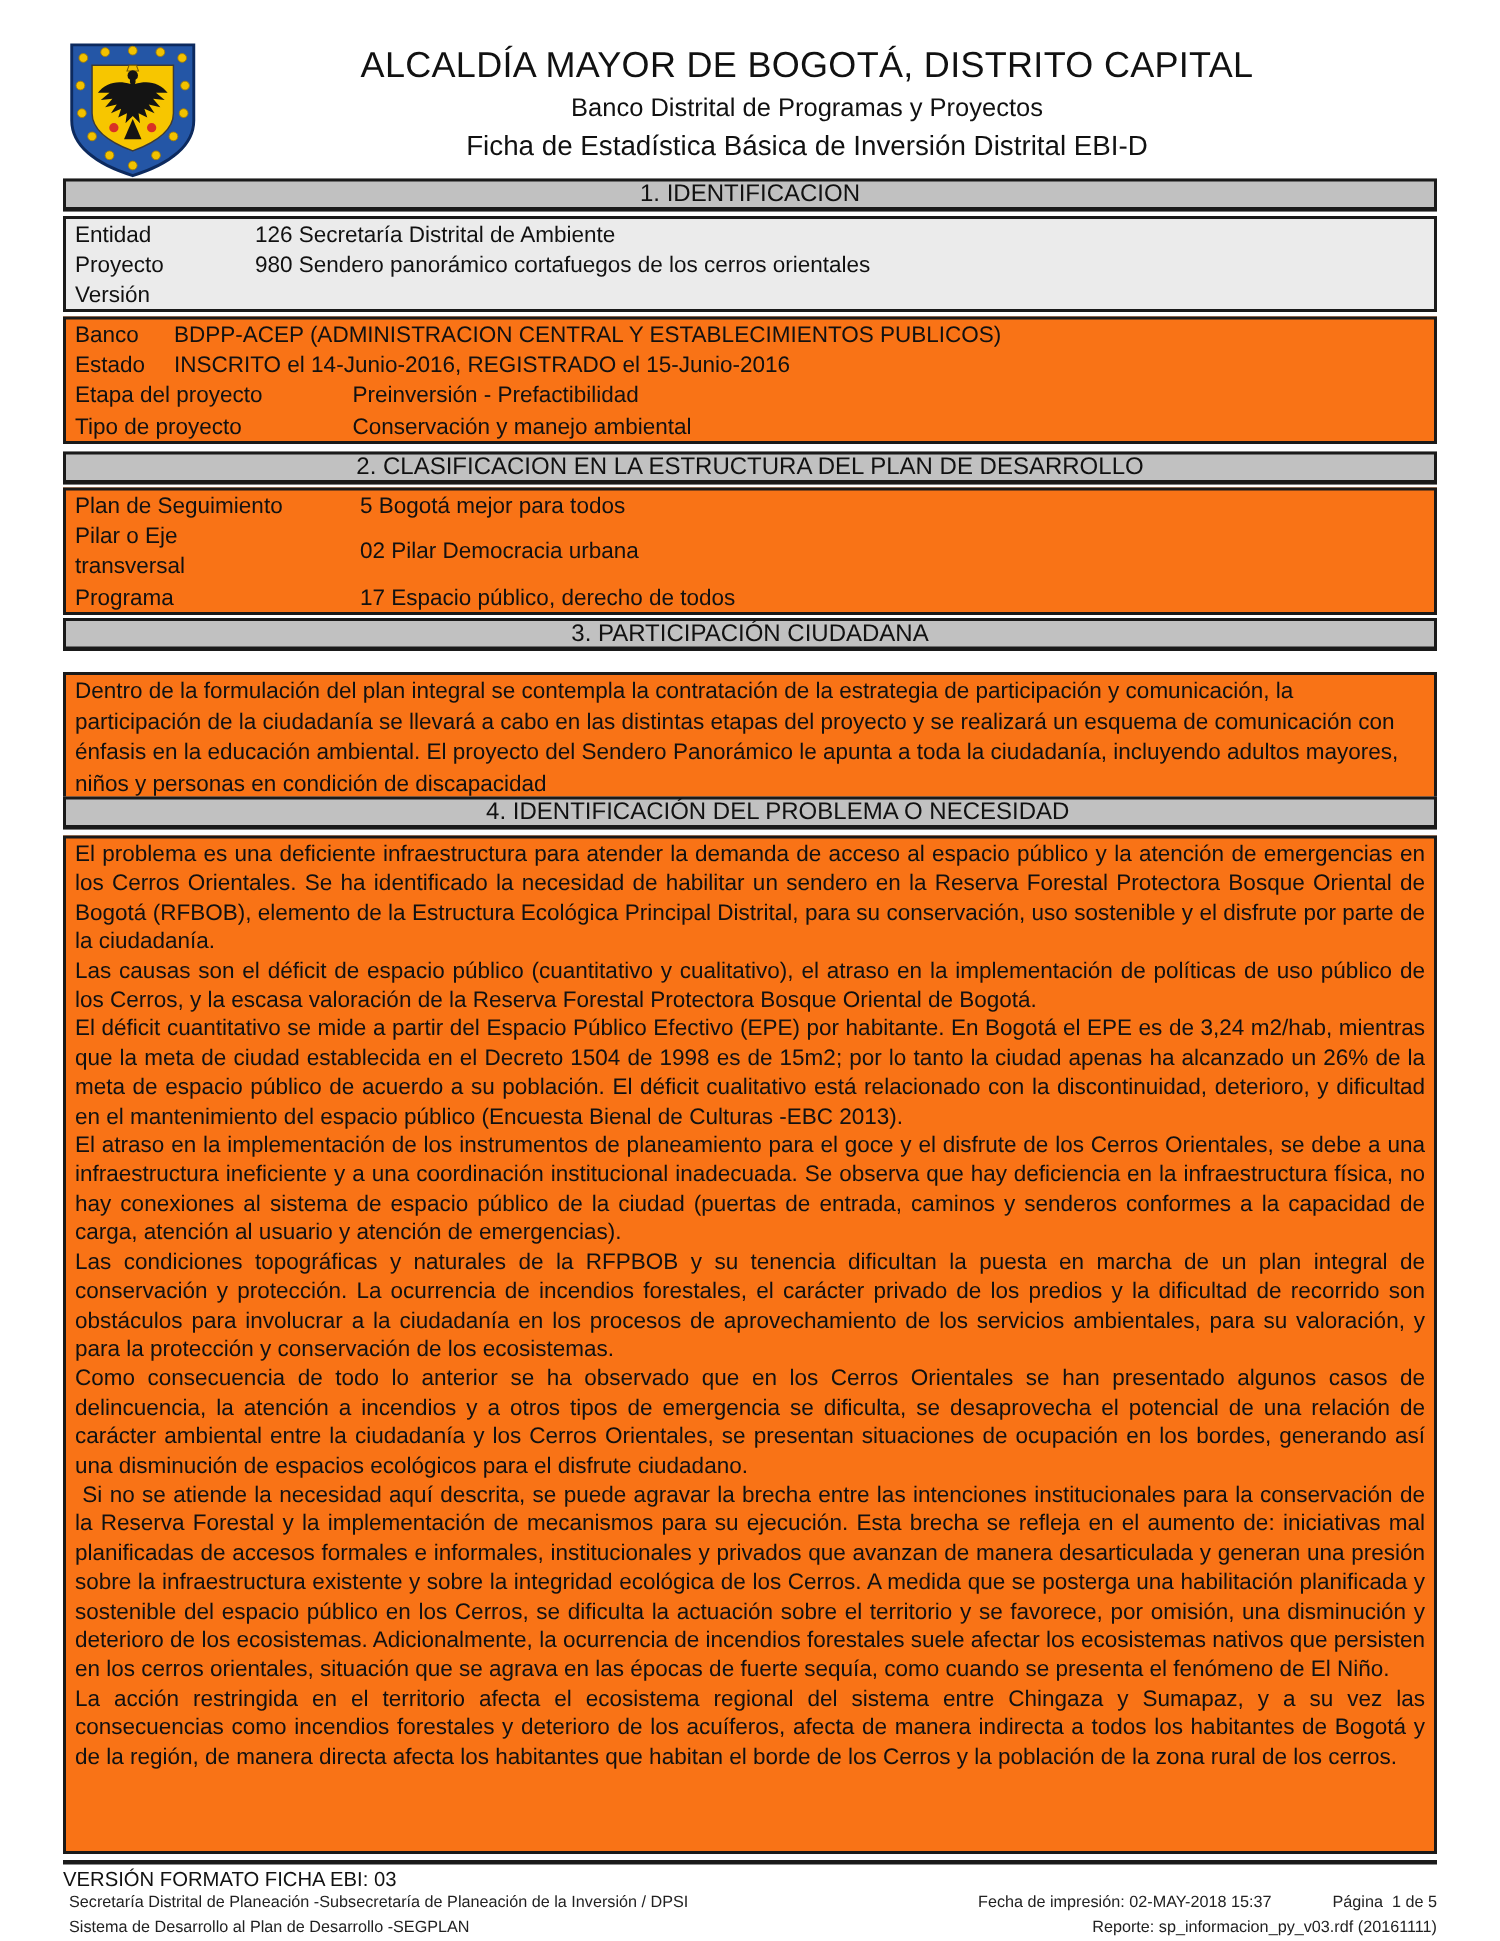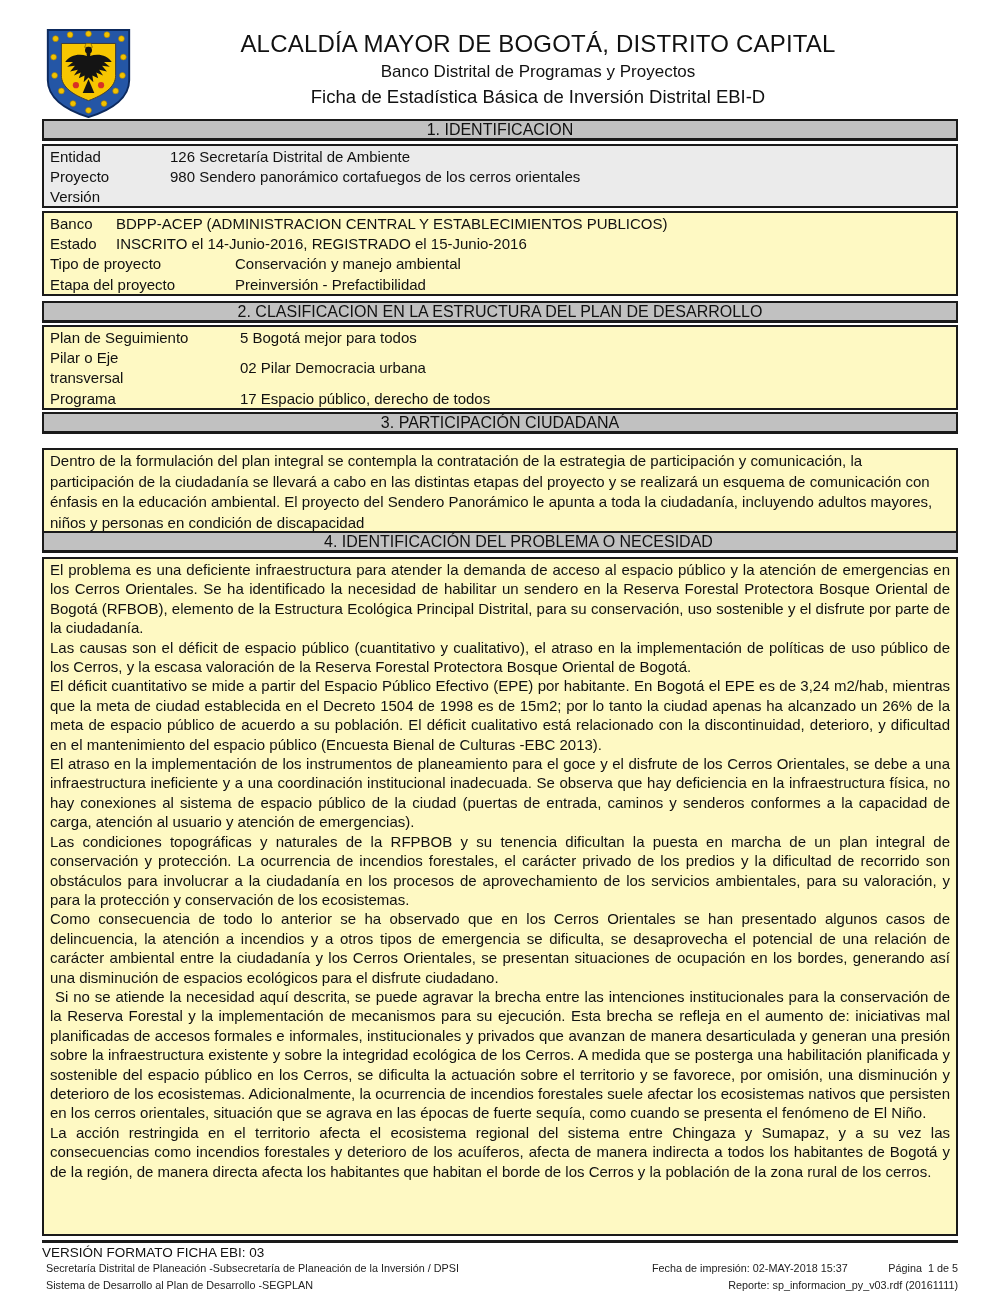--- a/index.html
+++ b/index.html
@@ -15,21 +15,21 @@
   .t2{font-size:17px;line-height:24px;margin-top:2px;}
   .t3{font-size:18.5px;line-height:25px;}
   
   .secbar{
     position:absolute;left:42px;width:916px;height:22px;box-sizing:border-box;
     background:#c1c1c1;border:2px solid #1a1a1a;border-bottom-width:3px;
     text-align:center;font-size:16px;line-height:16px;padding-top:1px;
   }
   .box{
     position:absolute;left:42px;width:916px;box-sizing:border-box;
-    background:#fef9c3;border:2px solid #1a1a1a;overflow:hidden;
+    background:#f97316;border:2px solid #1a1a1a;overflow:hidden;
     padding:1px 6px;
   }
   .graybg{background:#ebebeb;}
   
   .frow{display:flex;align-items:center;font-size:15px;line-height:20.2px;}
   .flabel{flex:0 0 auto;white-space:pre-line;}
   .fvalue{flex:1 1 auto;white-space:pre-wrap;}
   .w120{width:120px;}
   .w66{width:66px;}
   .w185{width:185px;}
@@ -100,26 +100,26 @@
   <div class="box" style="top:211px;height:85px;">
     <div class="frow">
       <span class="flabel w66">Banco</span>
       <span class="fvalue">BDPP-ACEP (ADMINISTRACION CENTRAL Y ESTABLECIMIENTOS PUBLICOS)</span>
     </div>
     <div class="frow">
       <span class="flabel w66">Estado</span>
       <span class="fvalue">INSCRITO el 14-Junio-2016, REGISTRADO el 15-Junio-2016</span>
     </div>
     <div class="frow">
+      <span class="flabel w185">Etapa del proyecto</span>
+      <span class="fvalue">Preinversión - Prefactibilidad</span>
+    </div>
+    <div class="frow">
       <span class="flabel w185">Tipo de proyecto</span>
       <span class="fvalue">Conservación y manejo ambiental</span>
-    </div>
-    <div class="frow">
-      <span class="flabel w185">Etapa del proyecto</span>
-      <span class="fvalue">Preinversión - Prefactibilidad</span>
     </div>
   </div>
 
   <div class="secbar" style="top:301px;">
     <span>2. CLASIFICACION EN LA ESTRUCTURA DEL PLAN DE DESARROLLO</span>
   </div>
   <div class="box" style="top:325px;height:85px;">
     <div class="frow">
       <span class="flabel w190">Plan de Seguimiento</span>
       <span class="fvalue">5 Bogotá mejor para todos</span>

